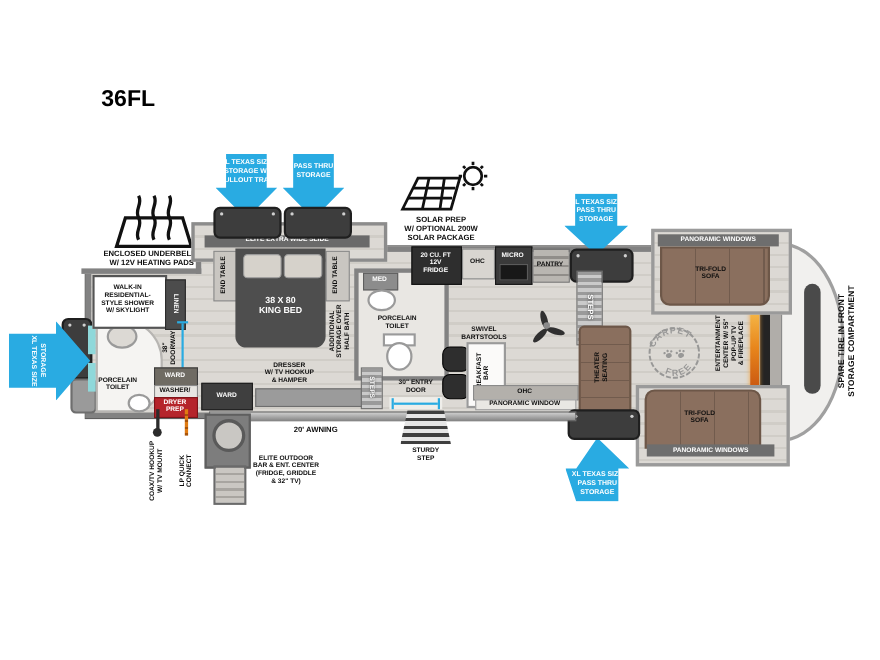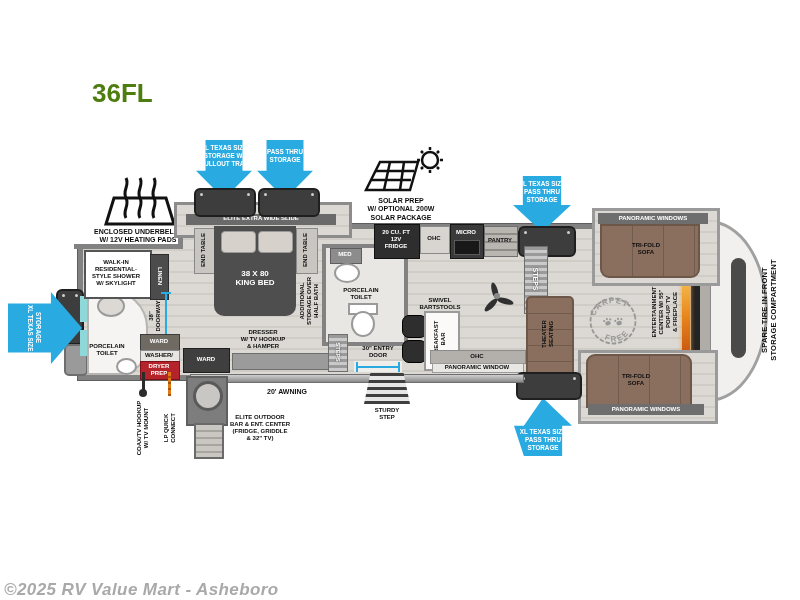--- a/index.html
+++ b/index.html
@@ -28,21 +28,21 @@
   .seamH{background-image:repeating-linear-gradient(180deg,transparent 0 15px,rgba(0,0,0,.18) 15px 16px);}
   .seamV{background-image:repeating-linear-gradient(90deg,transparent 0 30px,rgba(0,0,0,.18) 30px 31px);}
   .blue{background:#29abe2;}
   .blade{position:absolute;left:50%;top:50%;width:17px;height:6px;background:#303030;border-radius:50%;transform-origin:0 50%;}
 </style>
 </head>
 <body>
 
 <div id="canvas">
 
-  <div class="lbl" style="left:92px;top:78px;font-size:26px;color:#4d7c0f;">36FL</div>
+  <div class="lbl" style="left:92px;top:78px;font-size:21px;color:#000000;">36FL</div>
 
   <div class="abs floor" style="left:78px;top:224px;width:630px;height:146px;border:5px solid #828282;box-shadow:0 0 0 1px #5e5e5e;"></div>
 
   <div class="abs" style="left:74px;top:214px;width:104px;height:30px;background:#fff;border-bottom:5px solid #828282;border-right:5px solid #828282;"></div>
 
   <div class="abs" style="left:698px;top:220px;width:64px;height:176px;background:#f1f0ee;border:3px solid #a0a0a0;border-radius:0 85% 85% 0 / 0 50% 50% 0;"></div>
   <div class="abs" style="left:731px;top:258px;width:15px;height:100px;background:#4a4a4a;border-radius:8px;"></div>
   <div class="lbl vup s75" style="left:770px;top:310px;letter-spacing:.2px;">SPARE TIRE IN FRONT
 STORAGE COMPARTMENT</div>
 
@@ -269,14 +269,13 @@
 &amp; 32" TV)</div>
 
   <div class="abs" style="left:142px;top:372px;width:3px;height:18px;background:#2b2b2b;"></div>
   <div class="abs" style="left:139px;top:389px;width:8px;height:8px;border-radius:50%;background:#2b2b2b;"></div>
   <div class="lbl vup s6" style="left:143px;top:428px;">COAX/TV HOOKUP
 W/ TV MOUNT</div>
   <div class="abs" style="left:168px;top:372px;width:3px;height:24px;background:repeating-linear-gradient(180deg,#e07b12 0 4px,#a8540a 4px 6px);"></div>
   <div class="lbl vup s6" style="left:170px;top:428px;">LP QUICK
 CONNECT</div>
 
-  <div class="lbl" style="left:4px;top:580px;font-size:17px;font-style:italic;color:#a9a9a9;text-align:left;letter-spacing:.4px;">©2025 RV Value Mart - Asheboro</div>
 </div>
 
 </body></html>

